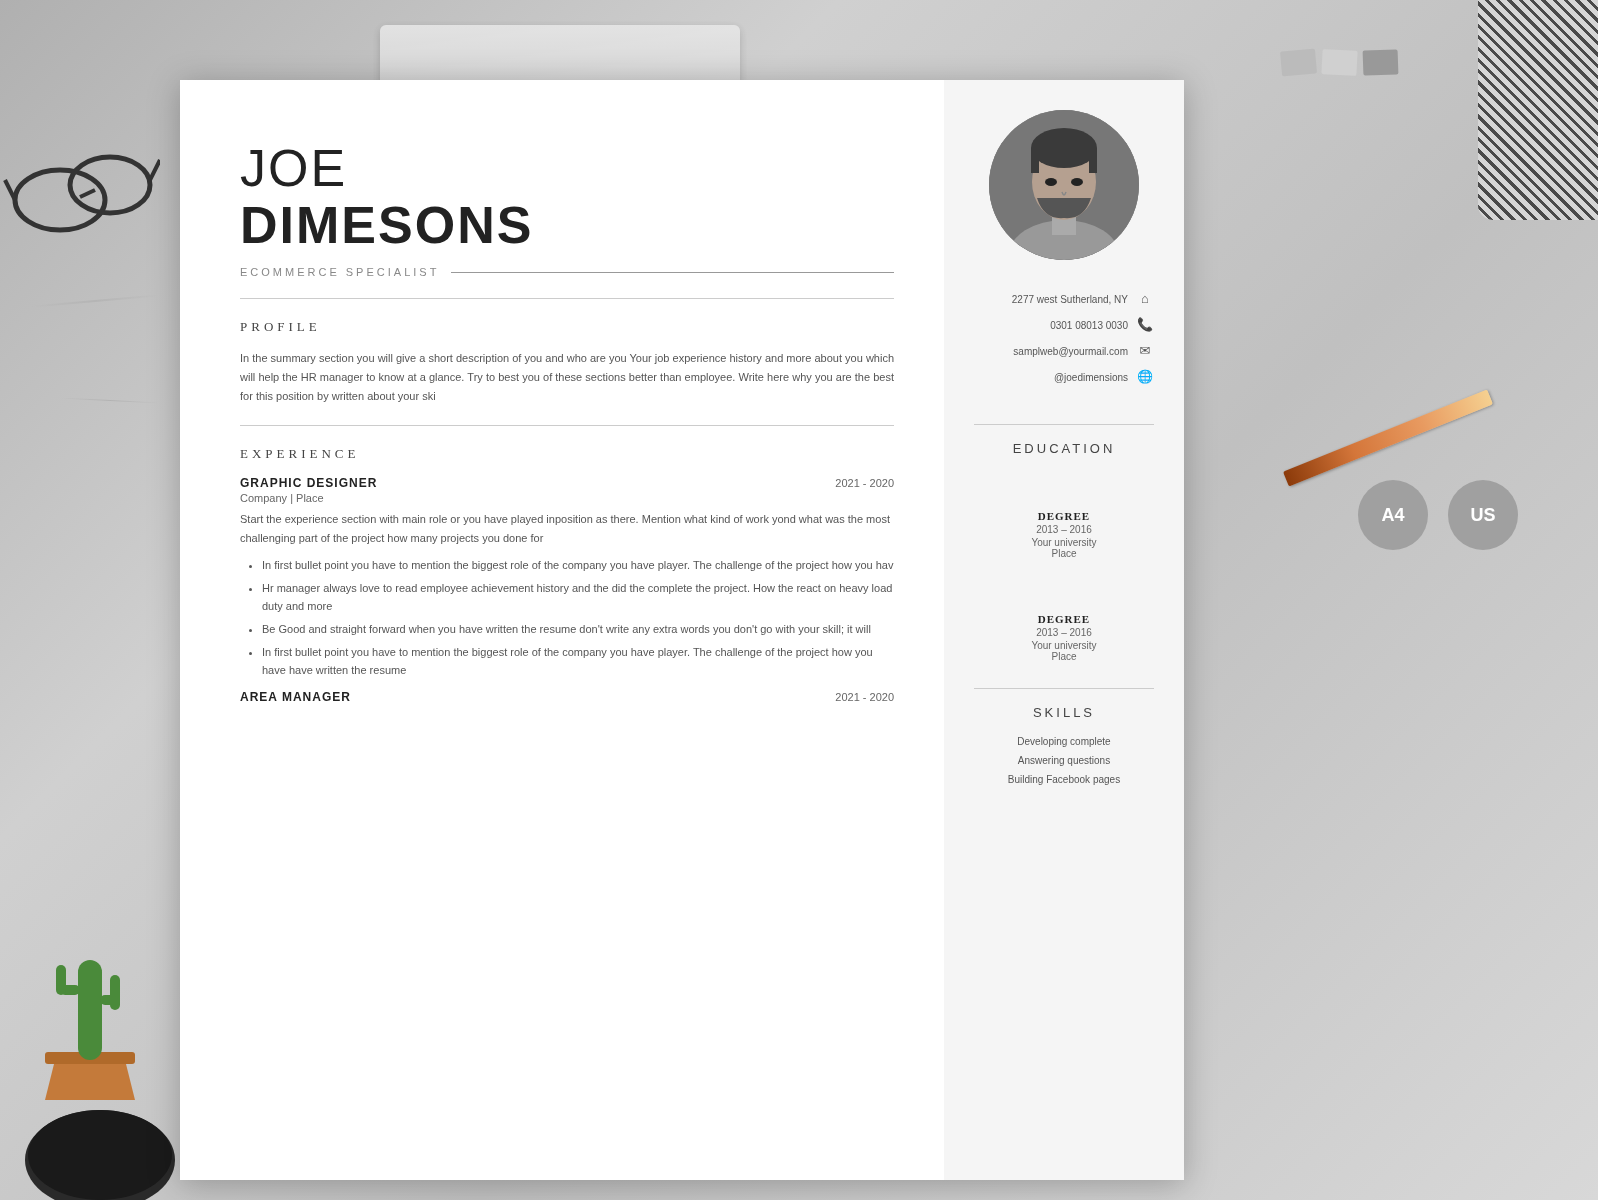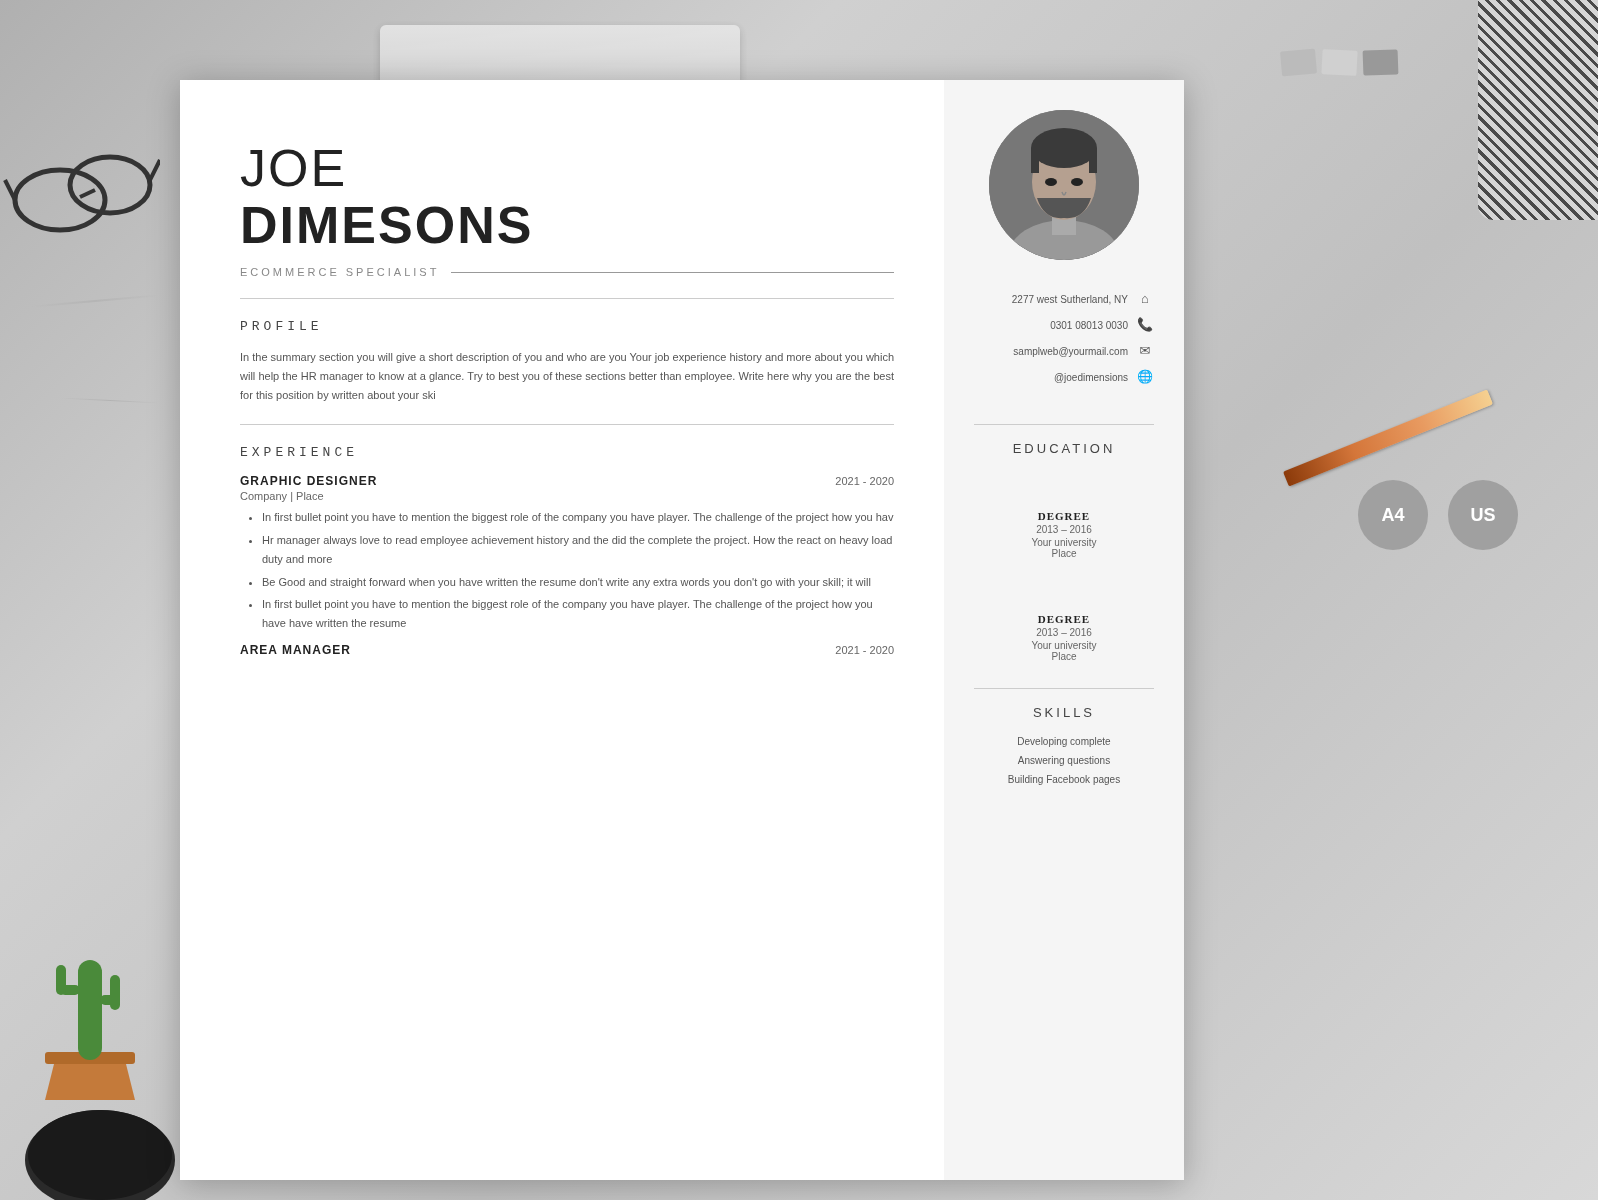--- a/index.html
+++ b/index.html
@@ -98,21 +98,21 @@
     }
 
     .divider {
       height: 1px;
       background: #ccc;
       margin: 20px 0;
     }
 
     
     .section-title {
-      font-family: Liberation Mono, monospace;
+      font-family: Liberation Serif, serif;
       font-size: 13px;
       font-weight: 400;
       letter-spacing: 4px;
       color: #444;
       margin-bottom: 14px;
       margin-top: 10px;
     }
 
     .profile-text {
       font-family: 'Arial', sans-serif;
@@ -395,20 +395,21 @@
 
     <div class="divider"></div>
 
     <div class="section-title">EXPERIENCE</div>
 
     <div class="exp-header">
       <span class="exp-job-title">GRAPHIC DESIGNER</span>
       <span class="exp-date">2021 - 2020</span>
     </div>
     <div class="exp-company">Company | Place</div>
+    <div class="exp-desc">Start the experience section with main role or you have played inposition as there. Mention what kind of work yond what was the most challenging part of the project how many projects you done for</div>
 
     <ul class="exp-bullets">
       <li>In first bullet point you have to mention the biggest role of the company you have player. The challenge of the project how you hav</li>
       <li>Hr manager always love to read employee achievement history and the did the complete the project. How the react on heavy load duty and more</li>
       <li>Be Good and straight forward when you have written the resume don't write any extra words you don't go with your skill; it will</li>
       <li>In first bullet point you have to mention the biggest role of the company you have player. The challenge of the project how you have have written the resume</li>
     </ul>
 
     <div class="exp-header">
       <span class="exp-job-title">AREA MANAGER</span>

